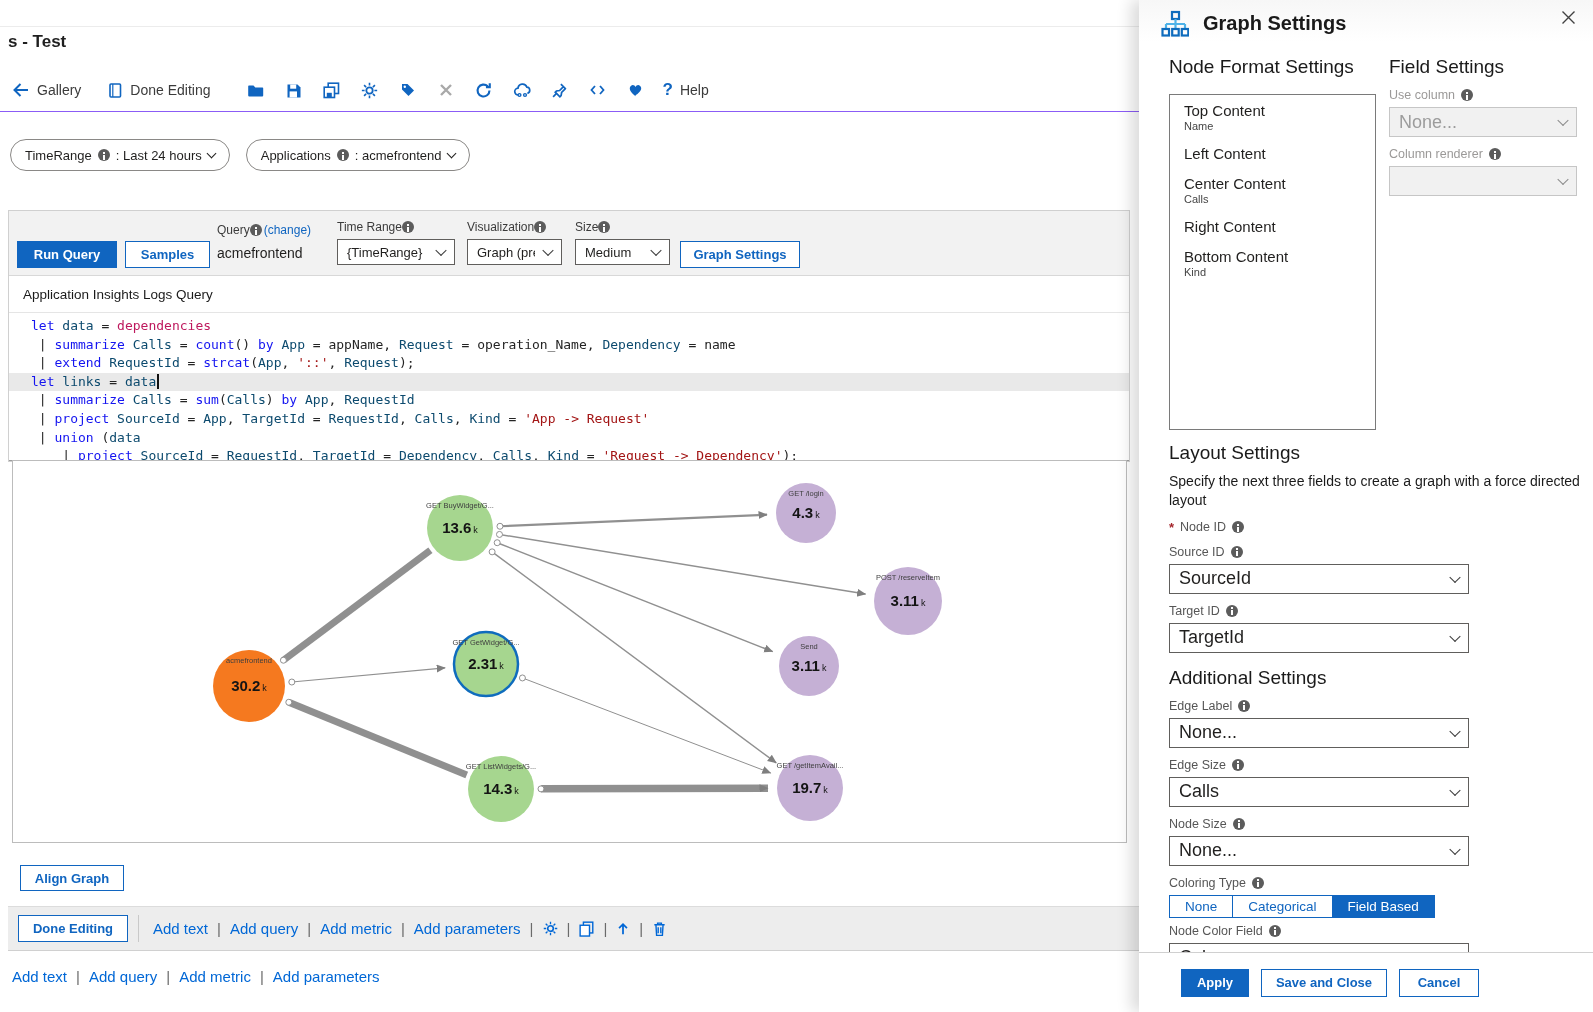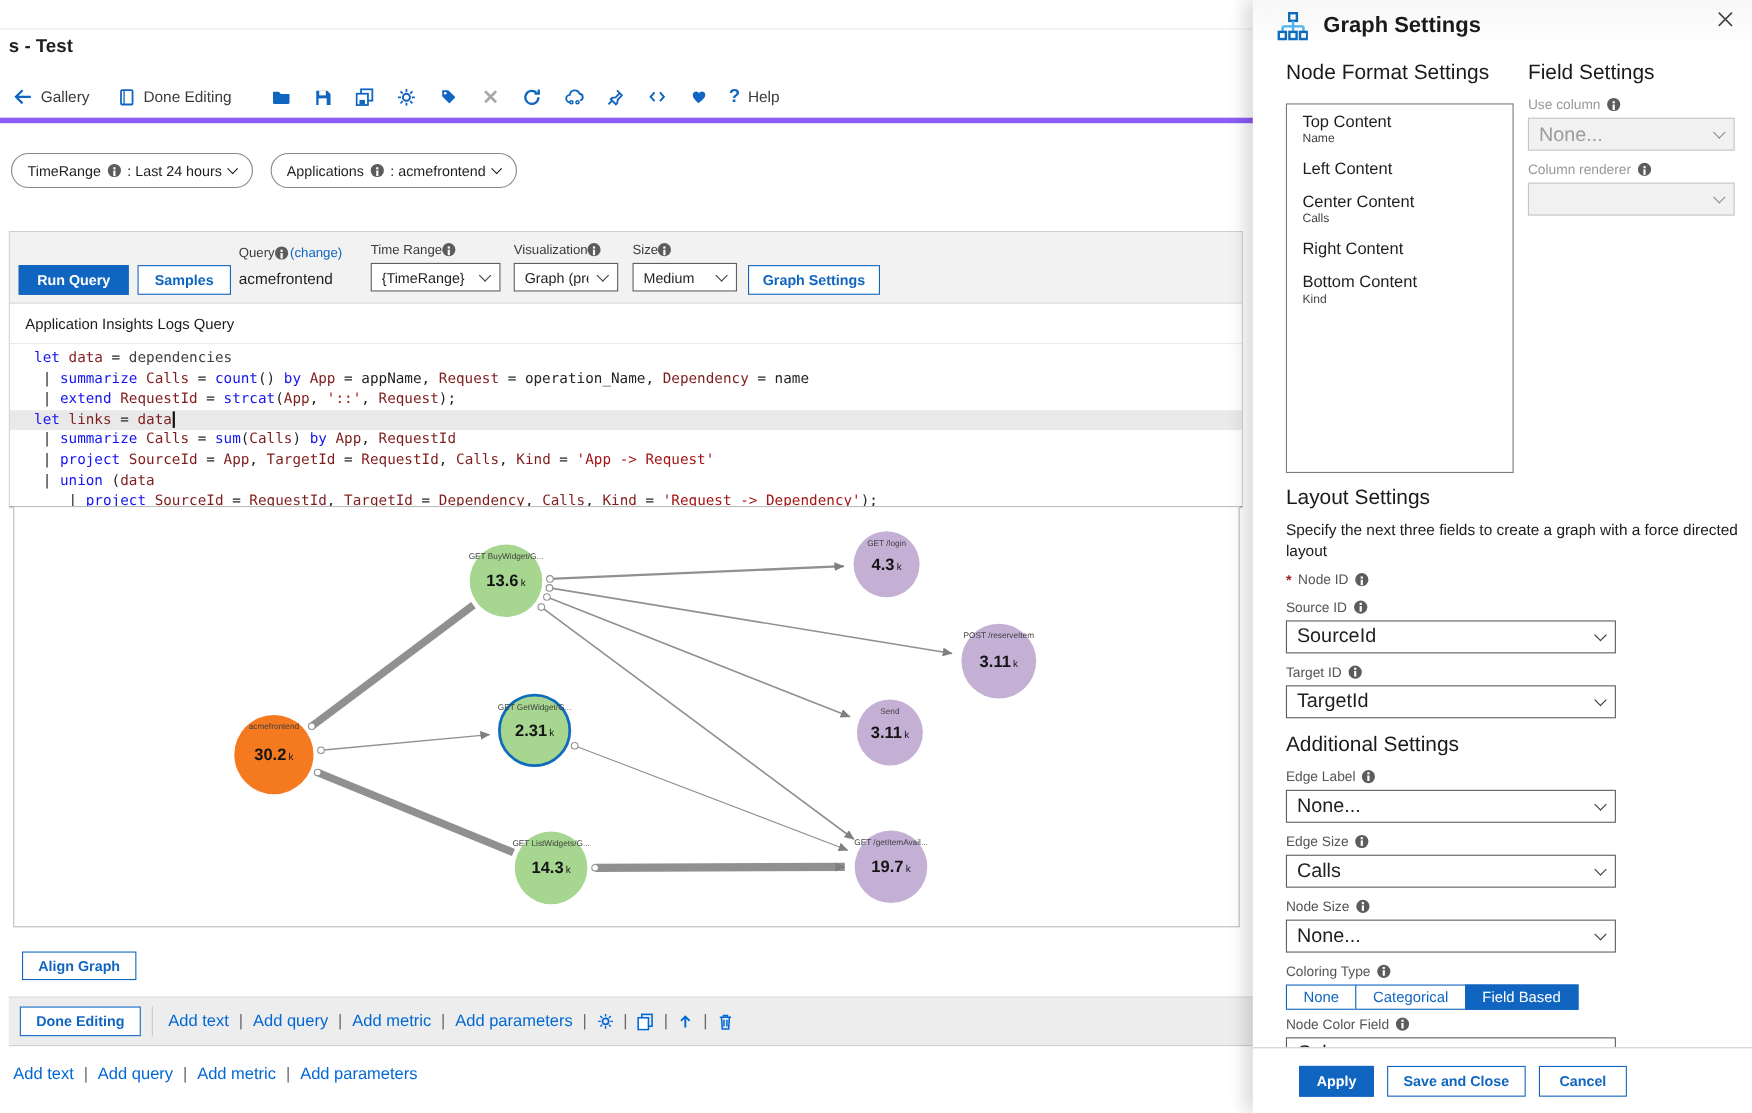--- a/index.html
+++ b/index.html
@@ -1,21 +1,21 @@
 <!DOCTYPE html>
 <html><head>
 <meta charset="utf-8">
 <style>
   html,body{margin:0;padding:0;background:#fff;font-family:"Liberation Sans",sans-serif;}
   .screen{position:relative;width:1593px;height:1012px;overflow:hidden;background:#fff;outline:1px solid #cfcfcf;}
   
   .main{position:absolute;left:0;top:0;width:1139px;height:789px;background:#fff;}
   .top-line{position:absolute;top:26px;left:0;right:0;height:1px;background:#ececec;}
   .wb-title{position:absolute;top:32px;left:8px;font-size:17px;font-weight:700;color:#1f1f1f;}
-  .toolbar{position:absolute;top:69px;left:0;right:0;height:43px;border-bottom:5px solid #8b5cf6;display:flex;align-items:center;padding-left:12px;box-sizing:border-box;}
+  .toolbar{position:absolute;top:69px;left:0;right:0;height:43px;border-bottom:1px solid #8b5cf6;display:flex;align-items:center;padding-left:12px;box-sizing:border-box;}
   .tb-item{display:flex;align-items:center;gap:7px;font-size:14px;color:#3b3b3b;margin-right:26px;cursor:pointer;white-space:nowrap;}
   .tb-icon{display:flex;align-items:center;justify-content:center;width:38px;height:30px;cursor:pointer;}
   .help-q{color:#1065c0;font-weight:700;font-size:17px;}
   
   .pills{position:absolute;top:139px;left:10px;display:flex;gap:16px;}
   .pill{height:30px;border:1px solid #8a8886;border-radius:16px;display:inline-flex;align-items:center;gap:6px;padding:0 14px;font-size:13px;color:#201f1e;background:#fff;cursor:pointer;}
   .info{width:12px;height:12px;border-radius:50%;background:#5c5c5c;display:inline-block;position:relative;flex:none;}
   .info::before{content:"";position:absolute;width:2px;height:2px;background:#fff;left:5px;top:2.5px;}
   .info::after{content:"";position:absolute;width:2px;height:5px;background:#fff;left:5px;top:5.5px;}
   .chev-i{width:6px;height:6px;border-right:1.6px solid #201f1e;border-bottom:1.6px solid #201f1e;transform:rotate(45deg);margin-top:-3px;flex:none;}
@@ -32,23 +32,23 @@
   .qlabel{display:flex;align-items:center;gap:0;font-size:12px;color:#3b3b3b;margin-bottom:5px;}
   .change-link{color:#1065c0;cursor:pointer;margin-left:2px;}
   .qvalue{font-size:14px;color:#201f1e;margin-top:8px;}
   .sel{position:relative;height:26px;border:1px solid #605e5c;background:#fff;display:flex;align-items:center;padding:0 26px 0 9px;font-size:13px;color:#201f1e;box-sizing:border-box;cursor:pointer;}
   .chev{position:absolute;right:9px;top:50%;width:7px;height:7px;border-right:1.6px solid #3b3b3b;border-bottom:1.6px solid #3b3b3b;transform:translateY(-70%) rotate(45deg);}
   .qsection{height:36px;display:flex;align-items:center;padding-left:14px;font-size:13.5px;color:#1b1b1b;border-bottom:1px solid #e5e5e5;background:#fff;}
   .code{position:relative;height:143px;overflow:hidden;padding-top:4px;border-bottom:1px solid #9d9d9d;background:#fff;}
   .code-line{height:18.6px;line-height:18.6px;padding-left:22px;font-family:"DejaVu Sans Mono","Liberation Mono",monospace;font-size:13px;white-space:pre;}
   .code-line.hl{background:#e9e9e9;}
   .tok-k{color:#1414f0;}
-  .tok-v{color:#7f1d1d;}
+  .tok-v{color:#0c4a6e;}
   .tok-s{color:#a31515;}
-  .tok-t{color:#404040;margin-top:44px;}
+  .tok-t{color:#be185d;margin-top:44px;}
   .tok-p{color:#242424;}
   .caret{display:inline-block;width:1.5px;height:15px;background:#111;vertical-align:text-bottom;margin-left:1px;}
   
   .graphbox{position:absolute;top:460px;left:12px;width:1115px;height:383px;border:1px solid #bcbcbc;box-sizing:border-box;background:#fff;}
   .graphbox svg{width:100%;height:100%;display:block;}
   .align-btn{position:absolute;top:865px;left:20px;width:104px;height:26px;}
   
   .editband{position:absolute;top:906px;left:8px;right:0;height:45px;background:#ededed;border-top:1px solid #dcdcdc;border-bottom:1px solid #d0d0d0;display:flex;align-items:center;padding-left:10px;box-sizing:border-box;}
   .done-btn{width:110px;height:27px;background:#fff;}
   .band-divider{width:1px;height:27px;background:#c9c9c9;margin:0 14px 0 10px;}

